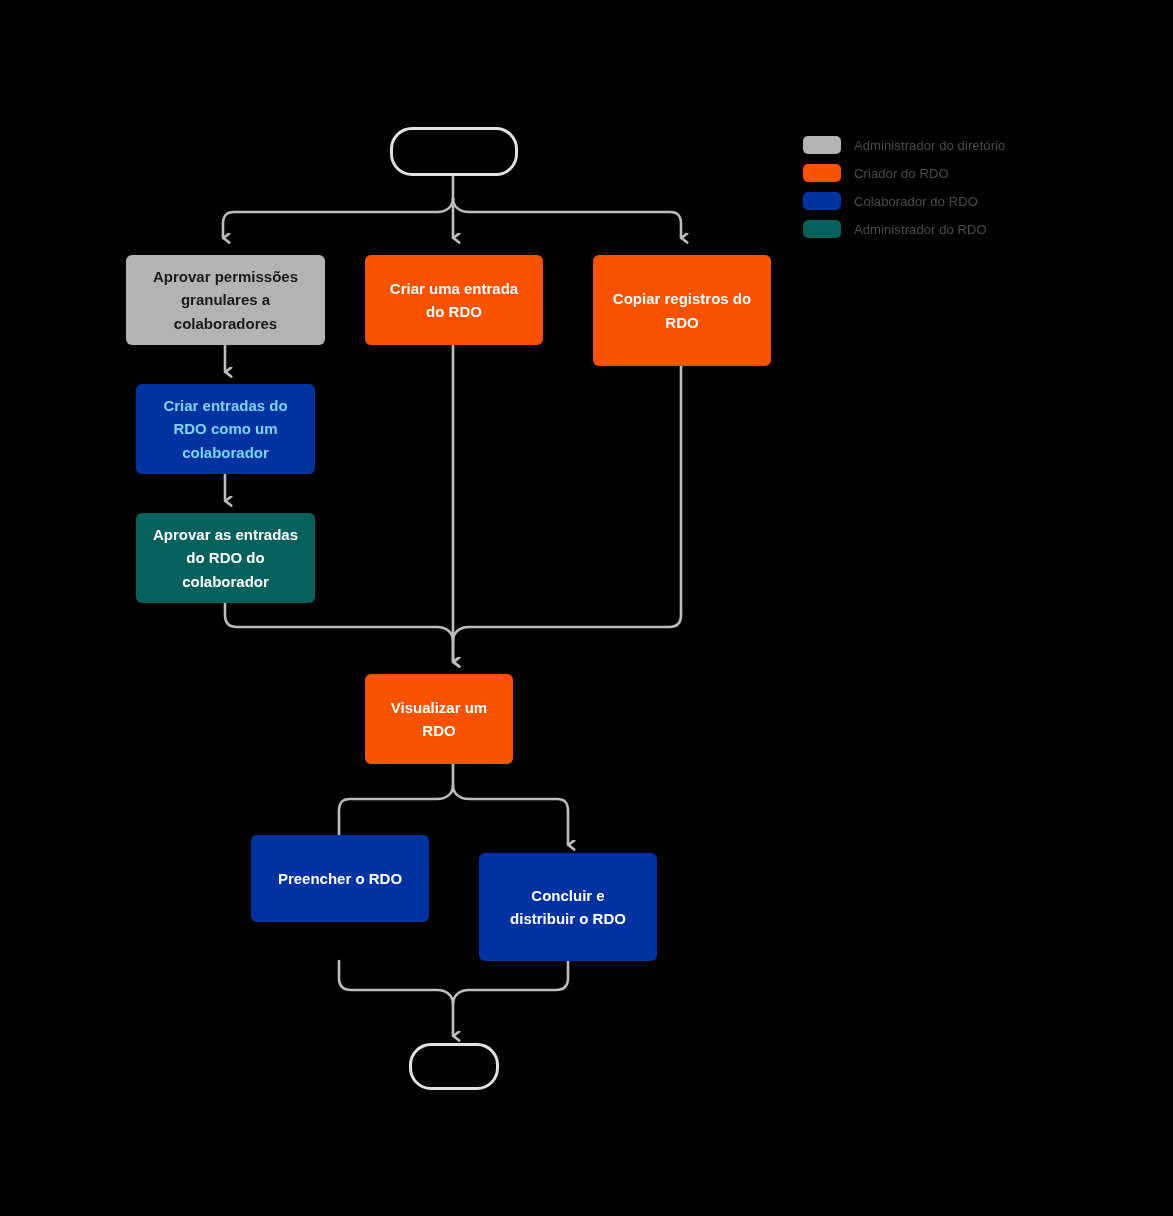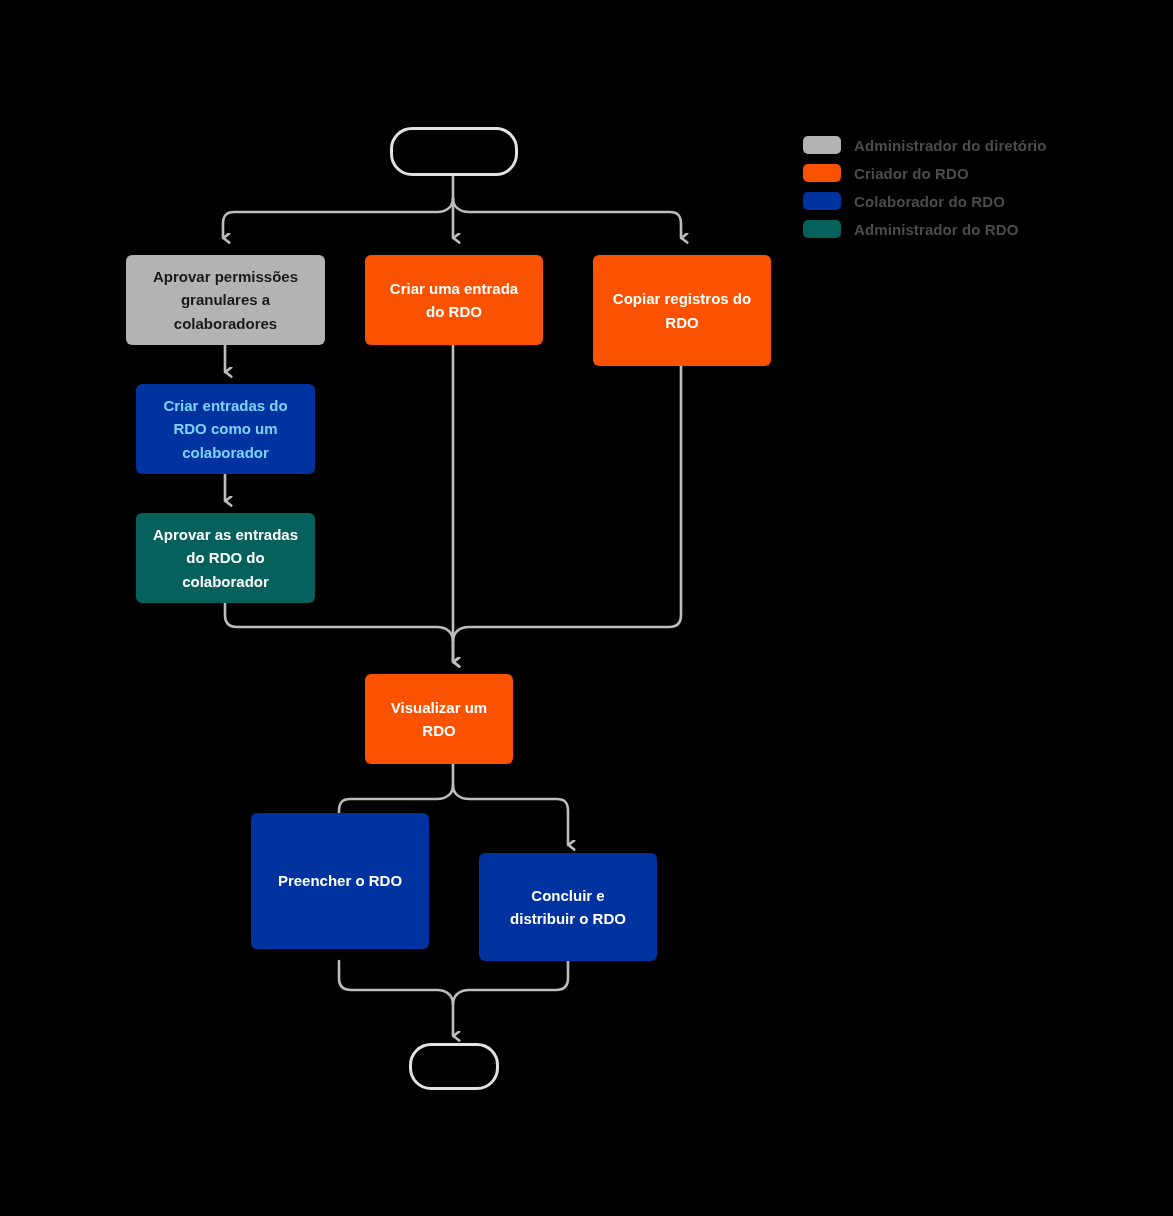--- a/index.html
+++ b/index.html
@@ -63,23 +63,23 @@
     margin-bottom: 0px;
   }
   .legend-swatch {
     width: 38px;
     height: 18px;
     border-radius: 5px;
     flex: none;
   }
   .legend-label {
     margin-left: 13px;
-    font-size: 15px;
+    font-size: 13px;
     color: #4C4C4C;
-    font-weight: bold;
+    font-weight: normal;
     letter-spacing: 0.1px;
     white-space: nowrap;
   }
 </style>
 </head>
 <body>
 
 <div id="canvas">
 
   <svg id="edges" viewBox="0 0 1173 1216" xmlns="http://www.w3.org/2000/svg">
@@ -141,21 +141,21 @@
   <div class="node" style="left:136px; top:384px; width:179px; height:90px; background:#0033A0; color:#7dd3fc;">Criar entradas do
 RDO como um
 colaborador</div>
 
   <div class="node" style="left:136px; top:513px; width:179px; height:90px; background:#06605B; color:#FFFFFF;">Aprovar as entradas
 do RDO do
 colaborador</div>
 
   <div class="node" style="left:365px; top:674px; width:148px; height:90px; background:#FA5200; color:#FFFFFF;">Visualizar um RDO</div>
 
-  <div class="node" style="left:251px; top:813px; width:178px; height:136px; background:#0033A0; color:#FFFFFF;">Preencher o RDO</div>
+  <div class="node" style="left:251px; top:835px; width:178px; height:87px; background:#0033A0; color:#FFFFFF;">Preencher o RDO</div>
 
   <div class="node" style="left:479px; top:853px; width:178px; height:108px; background:#0033A0; color:#FFFFFF;text-align:center;">Concluir e
 distribuir o RDO</div>
 
   <div id="legend">
     <div class="legend-row">
       <span class="legend-swatch" style="background:#B3B3B3;"></span>
       <span class="legend-label">Administrador do diretório</span>
     </div>
     <div class="legend-row">

